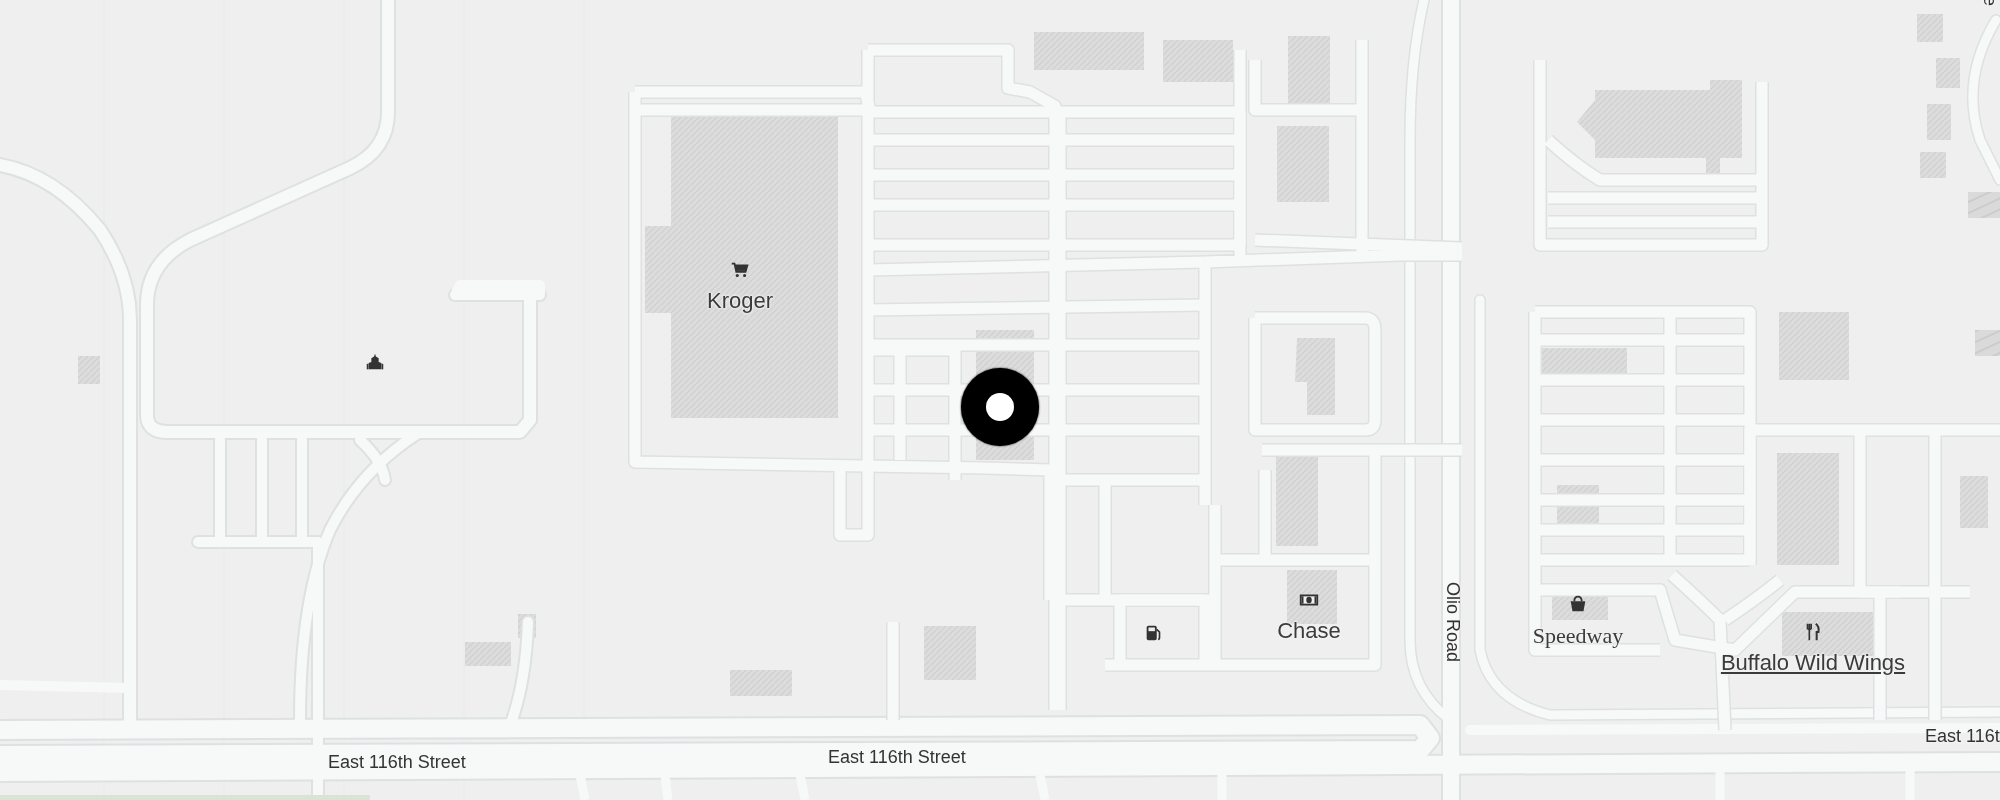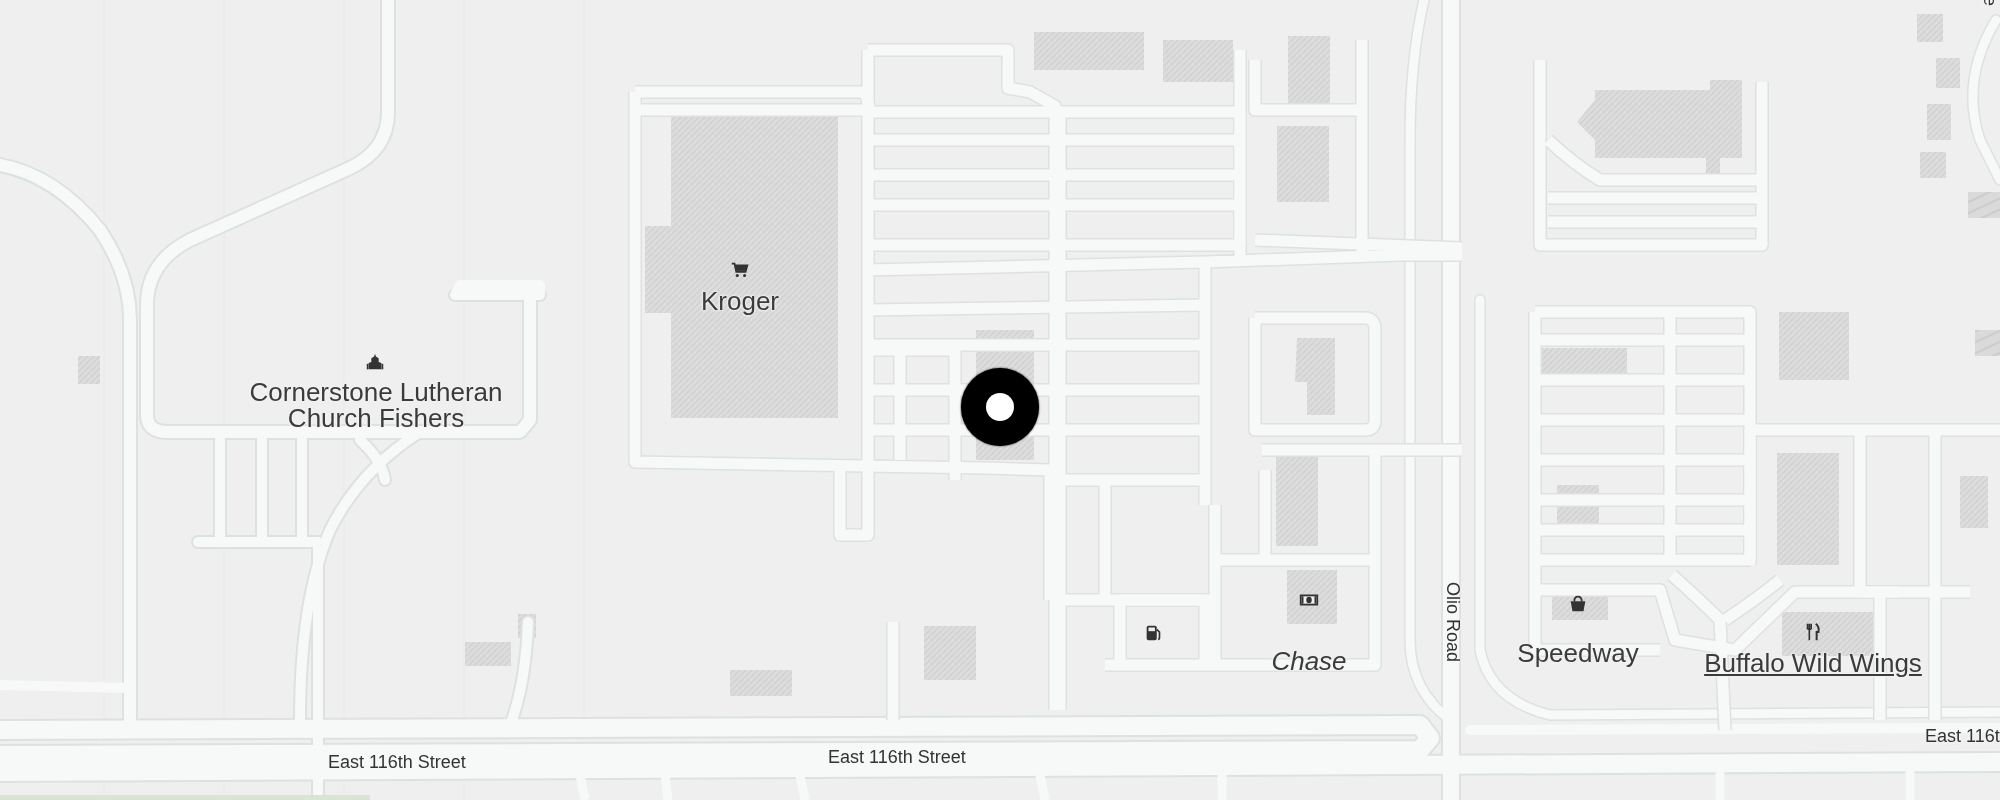--- a/index.html
+++ b/index.html
@@ -4,21 +4,21 @@
 <style>
   html, body { margin: 0; padding: 0; }
   body { width: 2000px; height: 800px; overflow: hidden; background: #efefef; font-family: "Liberation Sans", "DejaVu Sans", sans-serif; }
   #map { position: relative; width: 2000px; height: 800px; overflow: hidden; background: #efefef; }
   #map svg.base { position: absolute; left: 0; top: 0; }
   .road { fill: none; stroke: #f7f8f8; stroke-linecap: round; stroke-linejoin: round; }
   .road-case { fill: none; stroke: #dde1e2; stroke-linecap: round; stroke-linejoin: round; }
   .lot { fill: none; stroke: #f7f8f8; stroke-width: 11; stroke-linejoin: round; }
   .lot-case { fill: none; stroke: #dde1e2; stroke-width: 14; stroke-linejoin: round; }
   .bldg { fill: url(#hatch); }
-  .label { position: absolute; color: #3b3b3b; font-size: 26px; white-space: nowrap; text-align: center; line-height: 26px;
+  .label { position: absolute; color: #3b3b3b; font-size: 22px; white-space: nowrap; text-align: right; line-height: 26px;
            text-shadow: 0 0 3px #f3f3f3, 0 0 3px #f3f3f3, 0 0 2px #f3f3f3; transform: translate(-50%, 0); }
   .street { position: absolute; color: #333; font-size: 18px; white-space: nowrap; text-shadow: 0 0 3px #f6f6f6, 0 0 3px #f6f6f6; }
   .poi-icon { position: absolute; transform: translate(-50%, -50%); width: 22px; height: 22px; }
   .poi-icon svg { width: 22px; height: 22px; display: block; }
   .pin { position: absolute; left: 1000px; top: 407px; width: 78px; height: 78px; transform: translate(-50%,-50%);
          border-radius: 50%; background: #000; box-shadow: 0 0 2px #000; }
   .pin-hole { position: absolute; left: 50%; top: 50%; width: 28px; height: 28px; transform: translate(-50%,-50%); border-radius: 50%; background: #fff; }
 </style>
 </head>
 <body>
@@ -160,51 +160,47 @@
   </div>
   <div class="label" style="left:740px; top:288px;">Kroger</div>
 
   <div class="poi-icon" style="left:375px; top:362px;">
     <svg viewBox="0 0 24 24">
         <path d="M12 3 L13 6 L16 8 L16 12 L19 13 L19 20 L5 20 L5 13 L8 12 L8 8 L11 6 Z" fill="#333"></path>
         <rect x="3" y="14" width="1.8" height="6" fill="#333"></rect>
         <rect x="19.2" y="14" width="1.8" height="6" fill="#333"></rect>
       </svg>
   </div>
-  <div class="label" style="left:376px; top:379px;">
-    <div>Cornerstone Lutheran</div>
-    <div>Church Fishers</div>
-  </div>
 
   <div class="poi-icon" style="left:1309px; top:600px;">
     <svg viewBox="0 0 24 24">
         <rect x="2" y="6" width="20" height="12" fill="#333"></rect>
         <rect x="4" y="8" width="16" height="8" fill="#f0f0f0"></rect>
         <ellipse cx="12" cy="12" rx="3" ry="3.5" fill="#333"></ellipse>
         <rect x="4" y="8" width="2" height="8" fill="#333"></rect>
         <rect x="18" y="8" width="2" height="8" fill="#333"></rect>
       </svg>
   </div>
-  <div class="label" style="left:1309px; top:648px;font-style:italic;">Chase</div>
+  <div class="label" style="left:1309px; top:618px;">Chase</div>
 
   <div class="poi-icon" style="left:1154px; top:633px;">
     <svg viewBox="0 0 24 24">
         <rect x="4" y="4" width="11" height="16" rx="2" fill="#333"></rect>
         <rect x="6" y="6" width="7" height="4" fill="#eee"></rect>
         <path d="M15 8 L18 11 L18 17 Q18 19 16.5 19" fill="none" stroke="#333" stroke-width="1.8"></path>
       </svg>
   </div>
 
   <div class="poi-icon" style="left:1578px; top:604px;">
     <svg viewBox="0 0 24 24">
         <path d="M8 9 Q8 4 12 4 Q16 4 16 9" fill="none" stroke="#333" stroke-width="2"></path>
         <path d="M4 9 H20 L18 20 H6 Z" fill="#333"></path>
       </svg>
   </div>
-  <div class="label" style="left:1578px; top:640px;">Speedway</div>
+  <div class="label" style="left:1578px; top:623px;font-family:Liberation Serif, serif;">Speedway</div>
 
   <div class="poi-icon" style="left:1813px; top:632px;">
     <svg viewBox="0 0 24 24">
         <path d="M6 3 V9 M8 3 V9 M10 3 V9 M6 9 H10 M8 9 V21" fill="none" stroke="#333" stroke-width="1.8"></path>
         <path d="M15 3 Q19 6 18 12 L16 12 L16 21" fill="none" stroke="#333" stroke-width="2.2"></path>
       </svg>
   </div>
   <div class="label" style="left:1813px; top:650px;text-decoration:underline;">Buffalo Wild Wings</div>
 
   <div class="street" style="left:328px; top:752px;">East 116th Street</div>

